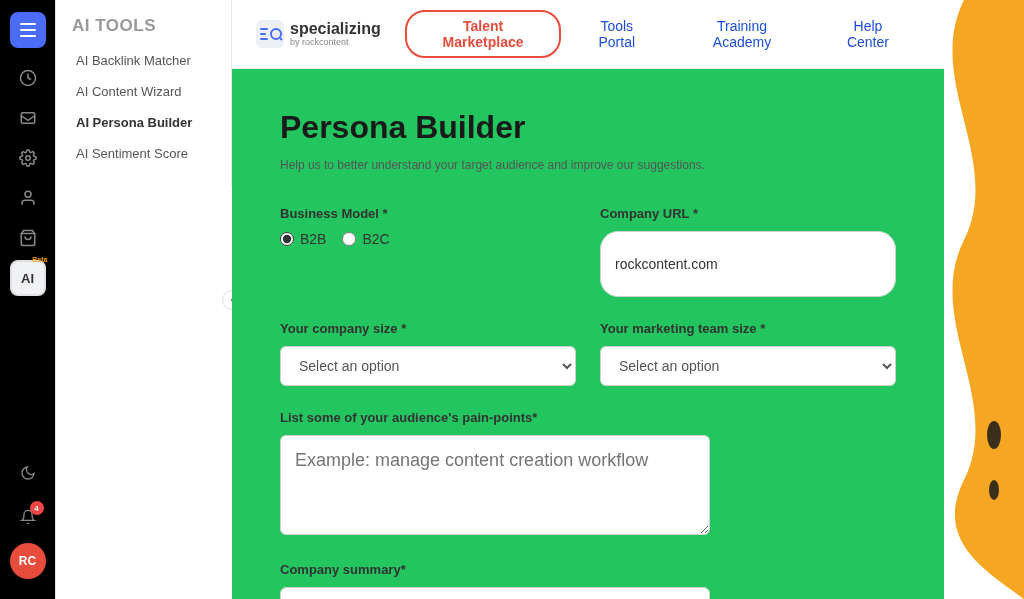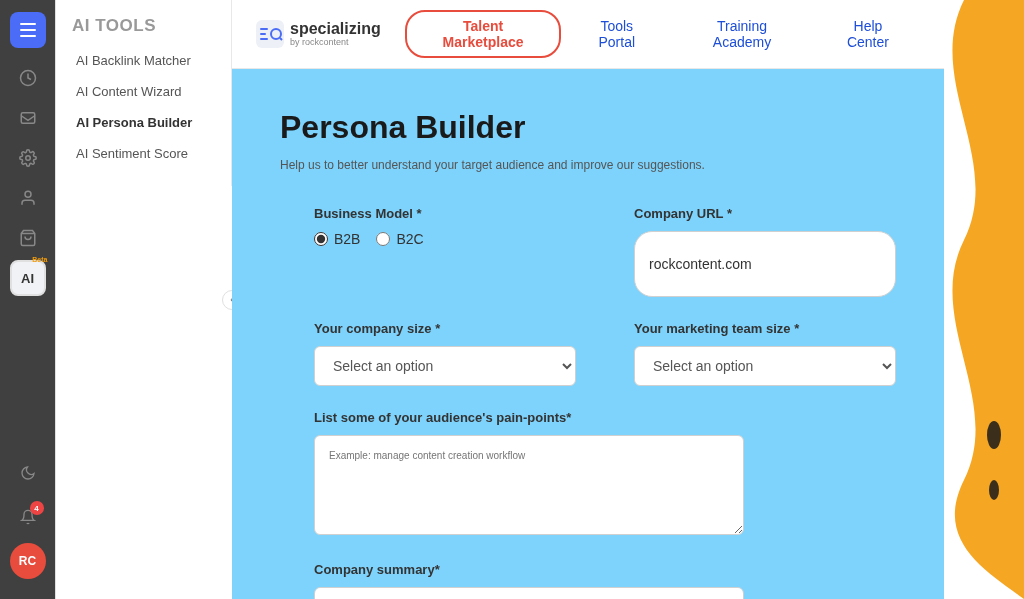--- a/index.html
+++ b/index.html
@@ -1,21 +1,21 @@
 <!DOCTYPE html>
 <html><head>
   <meta charset="utf-8">
   <style>
     * { box-sizing: border-box; margin: 0; padding: 0; }
     body { font-family: -apple-system, BlinkMacSystemFont, 'Segoe UI', sans-serif; font-size: 14px; color: #333; background: #fff; display: flex; height: 100vh; overflow: hidden; }
 
     
     .icon-bar {
       width: 56px;
-      background: #404040;
+      background: #000000;
       display: flex;
       flex-direction: column;
       align-items: center;
       padding: 12px 12px;
       border-right: 1px solid #e0e0e0;
       flex-shrink: 0;
     }
     .icon-bar-top { display: flex; flex-direction: column; align-items: center; gap: 4px; flex: 1; }
     .icon-bar-bottom { display: flex; flex-direction: column; align-items: center; gap: 8px; padding-bottom: 8px; }
     .hamburger-btn {
@@ -84,46 +84,46 @@
       padding: 6px 16px; border-radius: 20px; font-size: 14px; cursor: pointer;
       color: #1d4ed8; border: none; background: transparent; font-weight: 500;
     }
     .nav-tab.active {
       background: #fff; color: #e74c3c; border: 2px solid #e74c3c; border-radius: 20px; font-weight: 600;
     }
 
     
     .content-area {
       flex: 1; overflow-y: auto; padding: 40px 48px; position: relative;
-      background: #7dd3fc;
+      background: #22c55e;
     }
     .page-title { font-size: 32px; font-weight: 800; color: #1a1a1a; margin-bottom: 10px; }
     .page-subtitle { font-size: 12px; color: #555; margin-bottom: 32px; line-height: 1.5; }
 
     .form-row { display: flex; gap: 24px; margin-bottom: 24px; }
-    .form-group { flex: 1; margin-left: 34px; }
+    .form-group { flex: 1; }
     .form-label { font-size: 13px; font-weight: 600; color: #333; margin-bottom: 10px; display: block; }
 
     .radio-group { display: flex; align-items: center; gap: 16px; margin-top: 4px; }
     .radio-option { display: flex; align-items: center; gap: 6px; cursor: pointer; font-size: 14px; color: #333; }
     .radio-option input[type="radio"] { width: 14px; height: 14px; accent-color: #333; cursor: pointer; }
 
     .text-input {
       width: 100%; padding: 24px 14px; border: 1px solid #d0d0d0; border-radius: 18px;
       font-size: 14px; color: #333; outline: none;
     }
 
     .select-input {
       width: 100%; padding: 10px 14px; border: 1px solid #d0d0d0; border-radius: 6px;
       font-size: 14px; color: #555; background: #fff; appearance: auto; cursor: pointer; outline: none;
     }
 
     .textarea-input {
       width: 100%; padding: 14px; border: 1px solid #d0d0d0; border-radius: 6px;
-      font-size: 10px; color: #aaa; min-height: 100px; resize: vertical; outline: none;
+      font-size: 18px; color: #aaa; min-height: 100px; resize: vertical; outline: none;
       font-family: inherit;
     }
 
     .company-summary-textarea {
       width: 100%; padding: 14px; border: 1px solid #d0d0d0; border-radius: 6px;
       font-size: 14px; color: #333; min-height: 80px; resize: vertical; outline: none;
       font-family: inherit; line-height: 1.5;
     }
 
     

